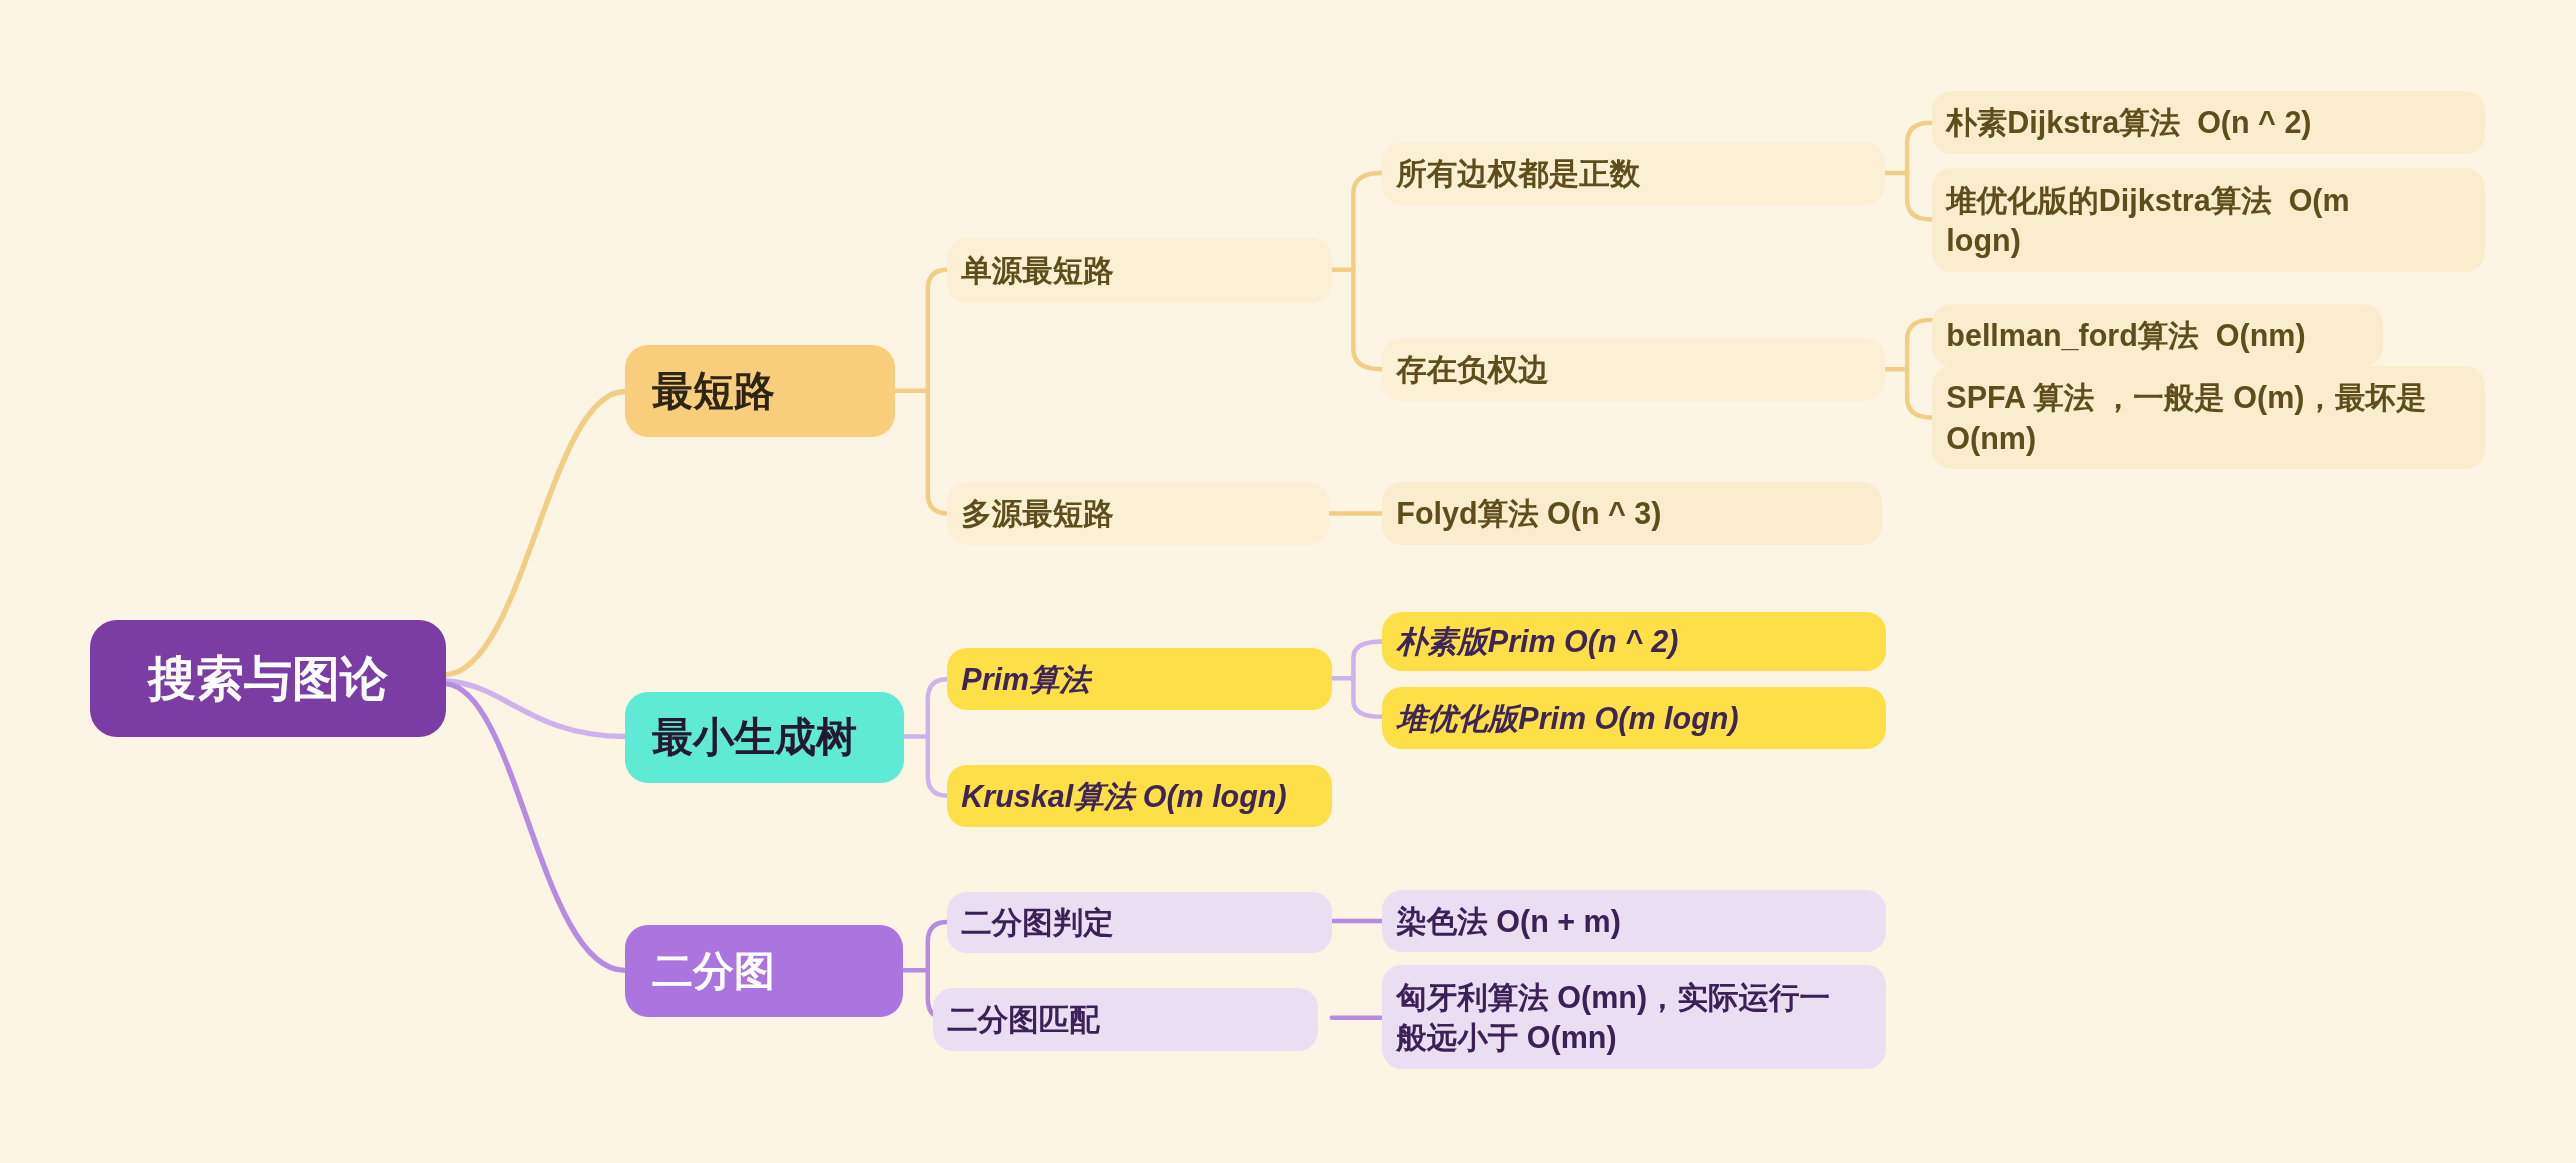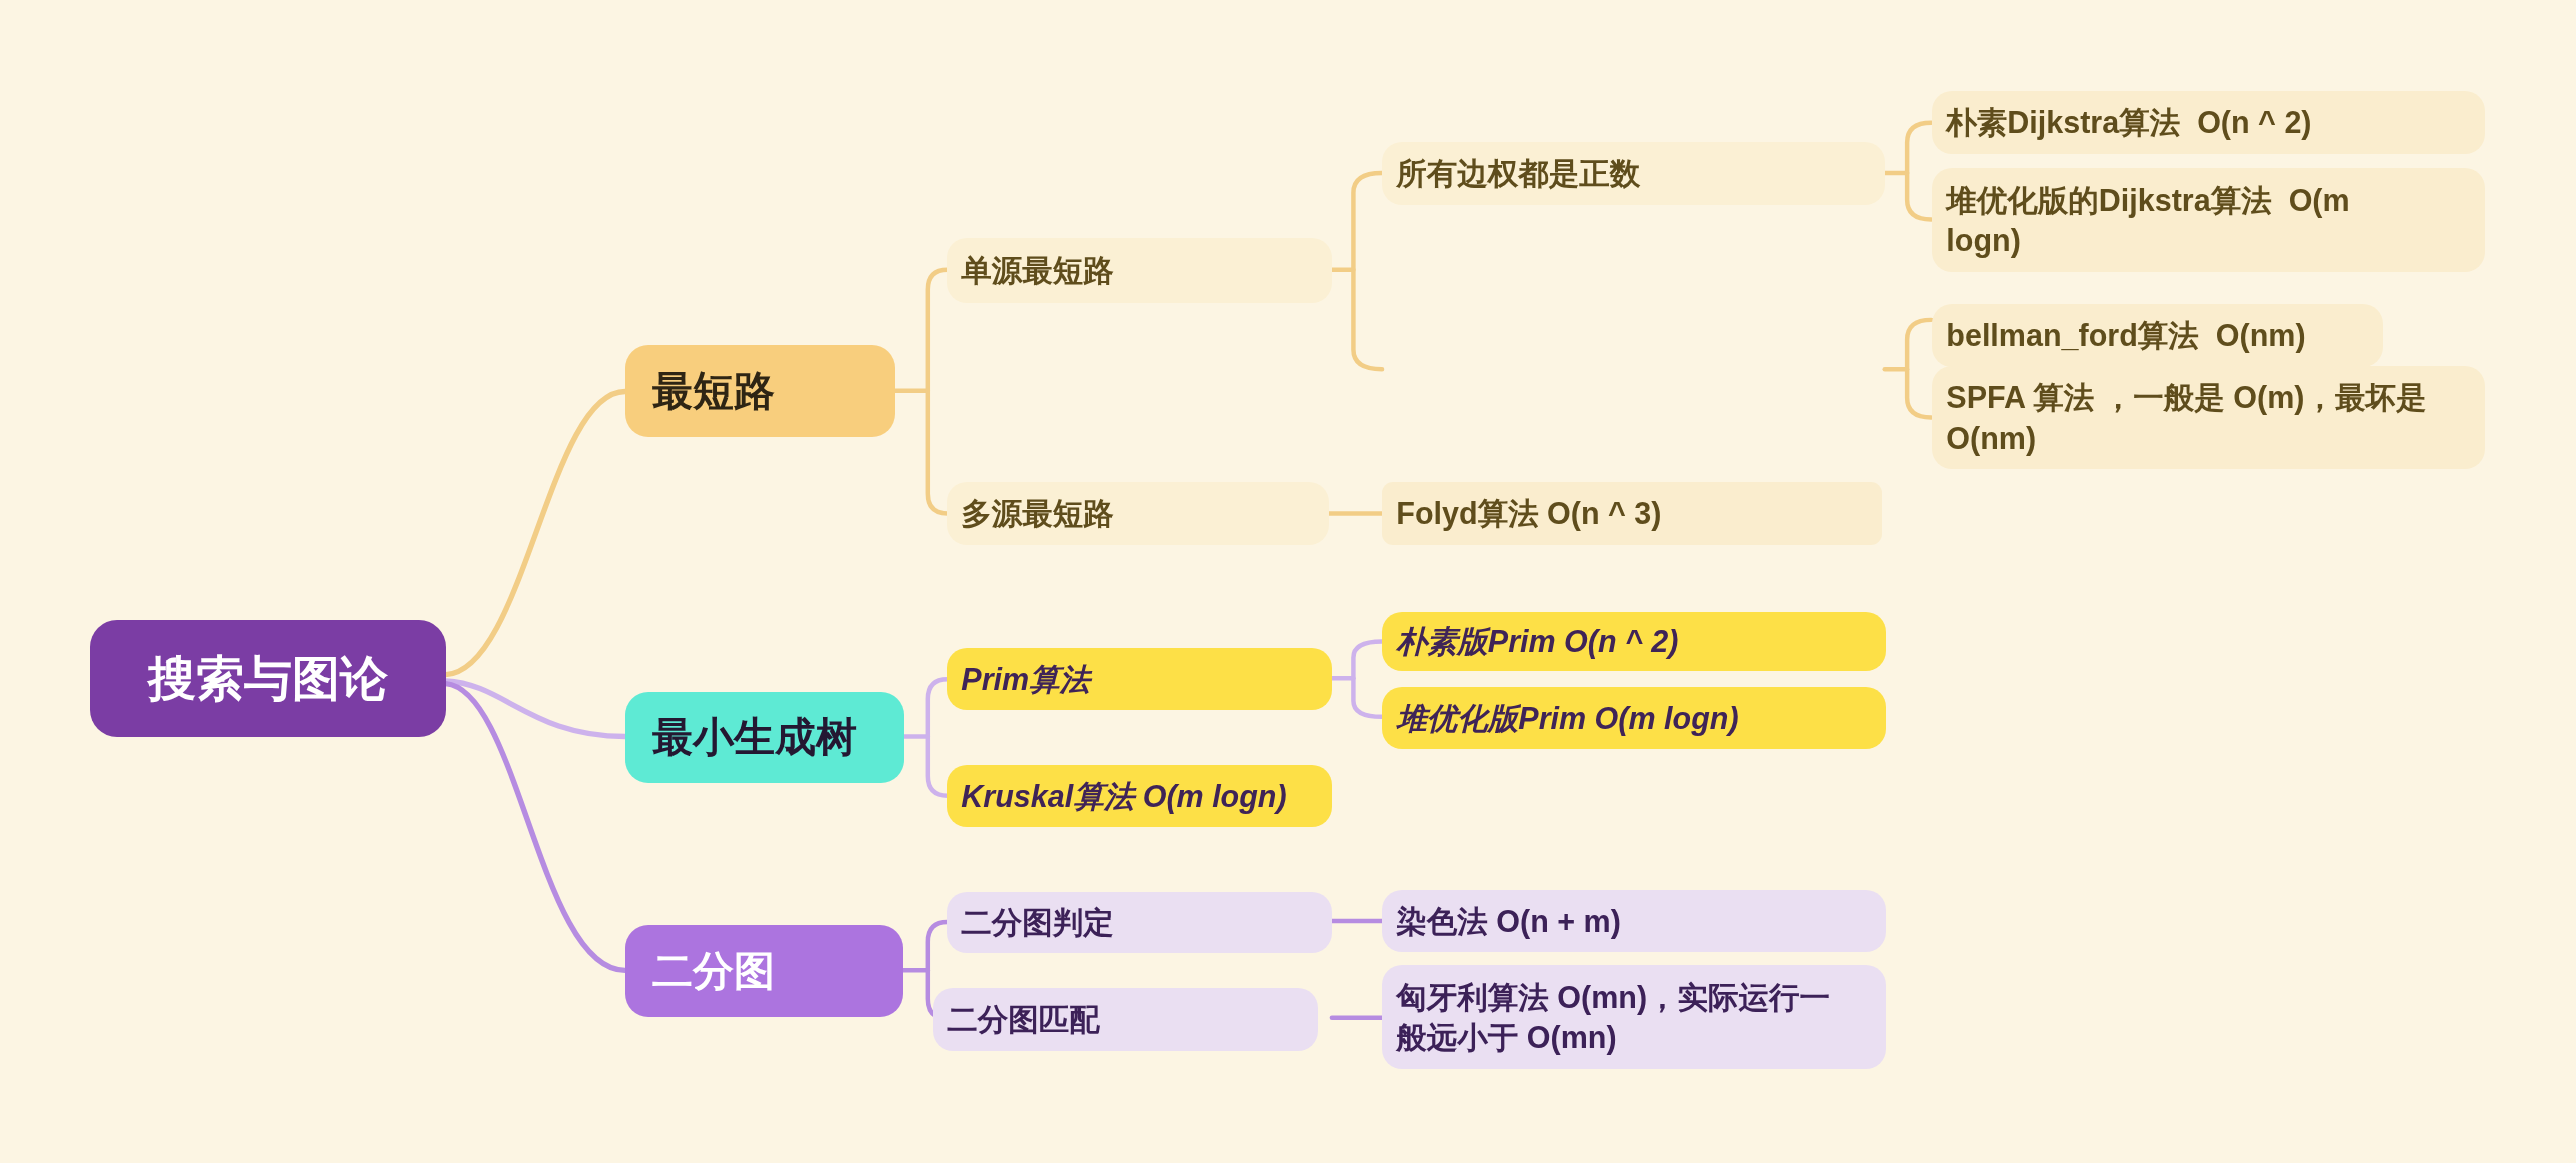--- a/index.html
+++ b/index.html
@@ -77,32 +77,33 @@
   <div class="node root-node" style="left:90px;top:620px;width:356px;height:117px;">搜索与图论</div>
 
   <div class="node branch b-yellow" style="left:625px;top:345px;width:270px;height:92px;">最短路</div>
 
   <div class="node sub s-yellow" style="left:947px;top:238px;width:385px;height:65px;">单源最短路</div>
 
   <div class="node sub s-yellow" style="left:947px;top:482px;width:382px;height:63px;">多源最短路</div>
 
   <div class="node sub s-yellow" style="left:1382px;top:142px;width:503px;height:63px;">所有边权都是正数</div>
 
+  <div class="node sub s-yellow" style="left:1382px;top:338px;width:503px;height:63px;">存在负权边</div>
 
   <div class="node sub s-yellow-leaf" style="left:1932px;top:91px;width:553px;height:63px;">朴素Dijkstra算法  O(n ^ 2)</div>
 
   <div class="node sub s-yellow-leaf" style="left:1932px;top:168px;width:553px;height:104px;">堆优化版的Dijkstra算法  O(m
 logn)</div>
 
   <div class="node sub s-yellow-leaf" style="left:1932px;top:304px;width:451px;height:63px;">bellman_ford算法  O(nm)</div>
 
   <div class="node sub s-yellow-leaf" style="left:1932px;top:366px;width:553px;height:103px;">SPFA 算法 ，一般是 O(m)，最坏是
 O(nm)</div>
 
-  <div class="node sub s-yellow-leaf" style="left:1382px;top:482px;width:500px;height:63px;border-radius:11px;">Folyd算法 O(n ^ 3)</div>
+  <div class="node sub s-yellow-leaf" style="left:1382px;top:482px;width:500px;height:63px;">Folyd算法 O(n ^ 3)</div>
 
   <div class="node branch b-mst" style="left:625px;top:692px;width:279px;height:91px;">最小生成树</div>
 
   <div class="node sub s-mst" style="left:947px;top:648px;width:385px;height:62px;">Prim算法</div>
 
   <div class="node sub s-mst" style="left:947px;top:765px;width:385px;height:62px;">Kruskal算法 O(m logn)</div>
 
   <div class="node sub s-mst" style="left:1382px;top:612px;width:504px;height:59px;">朴素版Prim O(n ^ 2)</div>
 
   <div class="node sub s-mst" style="left:1382px;top:687px;width:504px;height:62px;">堆优化版Prim O(m logn)</div>

